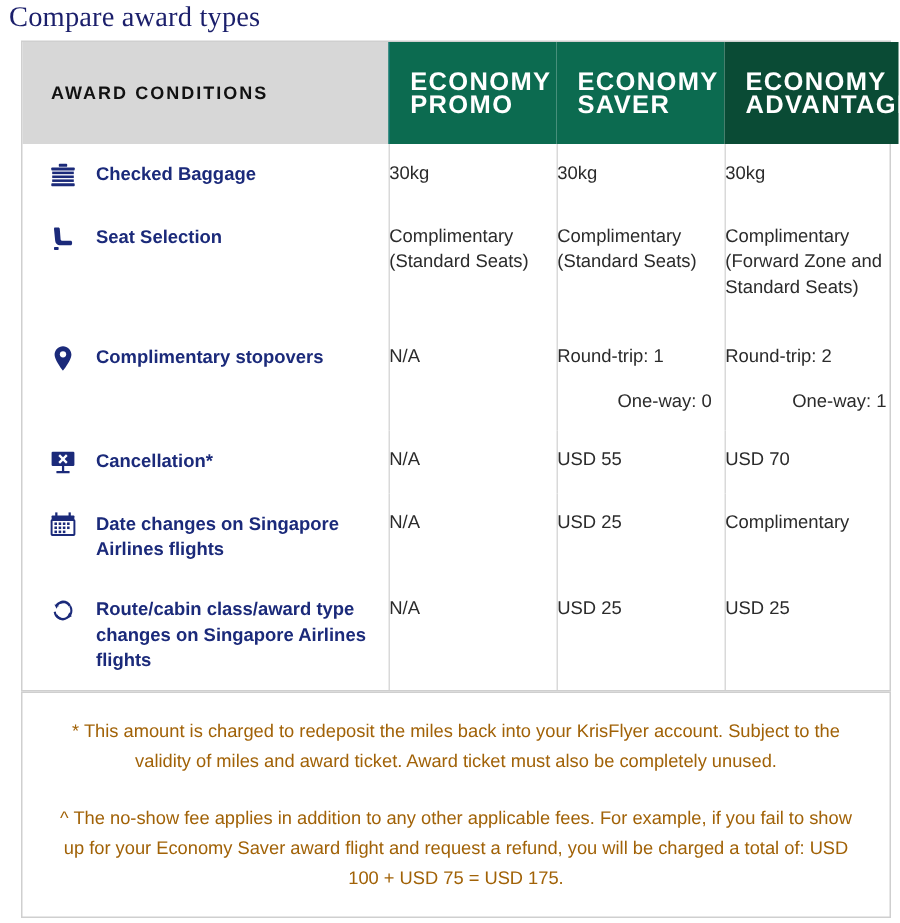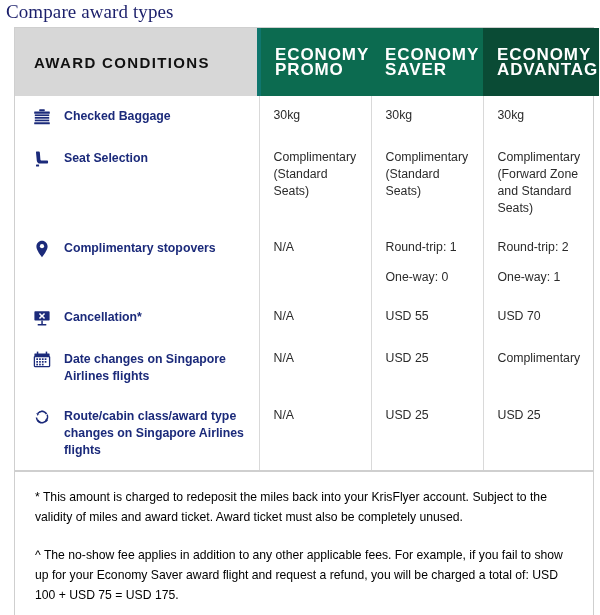--- a/index.html
+++ b/index.html
@@ -40,25 +40,25 @@
   
   th {
     vertical-align: middle;
     text-align: left;
     padding: 0;
     height: 68px;
   }
   th.cond-head {
     background: #d7d7d7;
     color: #111111;
-    font-size: 15px;
+    font-size: 12px;
     font-weight: bold;
     letter-spacing: 1.35px;
     padding-left: 19px;
-    border-right: 4px solid #0f766e;
+    border-right: 1px solid #0f766e;
   }
   th.prod-head {
     color: #ffffff;
     font-size: 17px;
     font-weight: bold;
     letter-spacing: 0.9px;
     line-height: 15px;
     padding-left: 14px;
     vertical-align: middle;
   }
@@ -74,23 +74,23 @@
     color: #2b2b2b;
     border-right: 1px solid #d9d9d9;
     padding: 10px 8px 10px 14px;
     line-height: 17px;
   }
   td:last-child { border-right: none; }
   td.cond-cell {
     padding: 11px 10px 11px 17px;
     border-right: 1px solid #d9d9d9;
   }
-  td.val-cell { padding: 11px 8px 11px 14px; }
+  td.val-cell { padding: 11px 8px 11px 0; }
   td.val-cell .sub { display: block; }
-  td.val-cell .sub + .sub { margin-top: 13px; }
+  td.val-cell .sub + .sub { margin-top: 13px; text-align: right; }
 
   
   .cond-inner { display: flex; align-items: flex-start; gap: 12px; }
   .cond-label {
     color: #1b2a7a;
     font-size: 12.3px;
     font-weight: bold;
     line-height: 17px;
     padding-top: 1px;
   }
@@ -118,22 +118,23 @@
     background: #cfcfcf;
   }
   .footnotes {
     margin: 0 6px 0 14px;
     border: 1px solid #cfcfcf;
     border-top: none;
     padding: 15px 20px 16px 20px;
   }
   .footnote {
     font-size: 12.2px;
-    color: #000000;
+    color: #a16207;
     line-height: 20px;
+    text-align: center;
   }
   .footnote + .footnote { margin-top: 18px; }
 </style>
 </head>
 <body>
 
 <div id="page">
 
   <div class="page-title">Compare award types</div>
 

